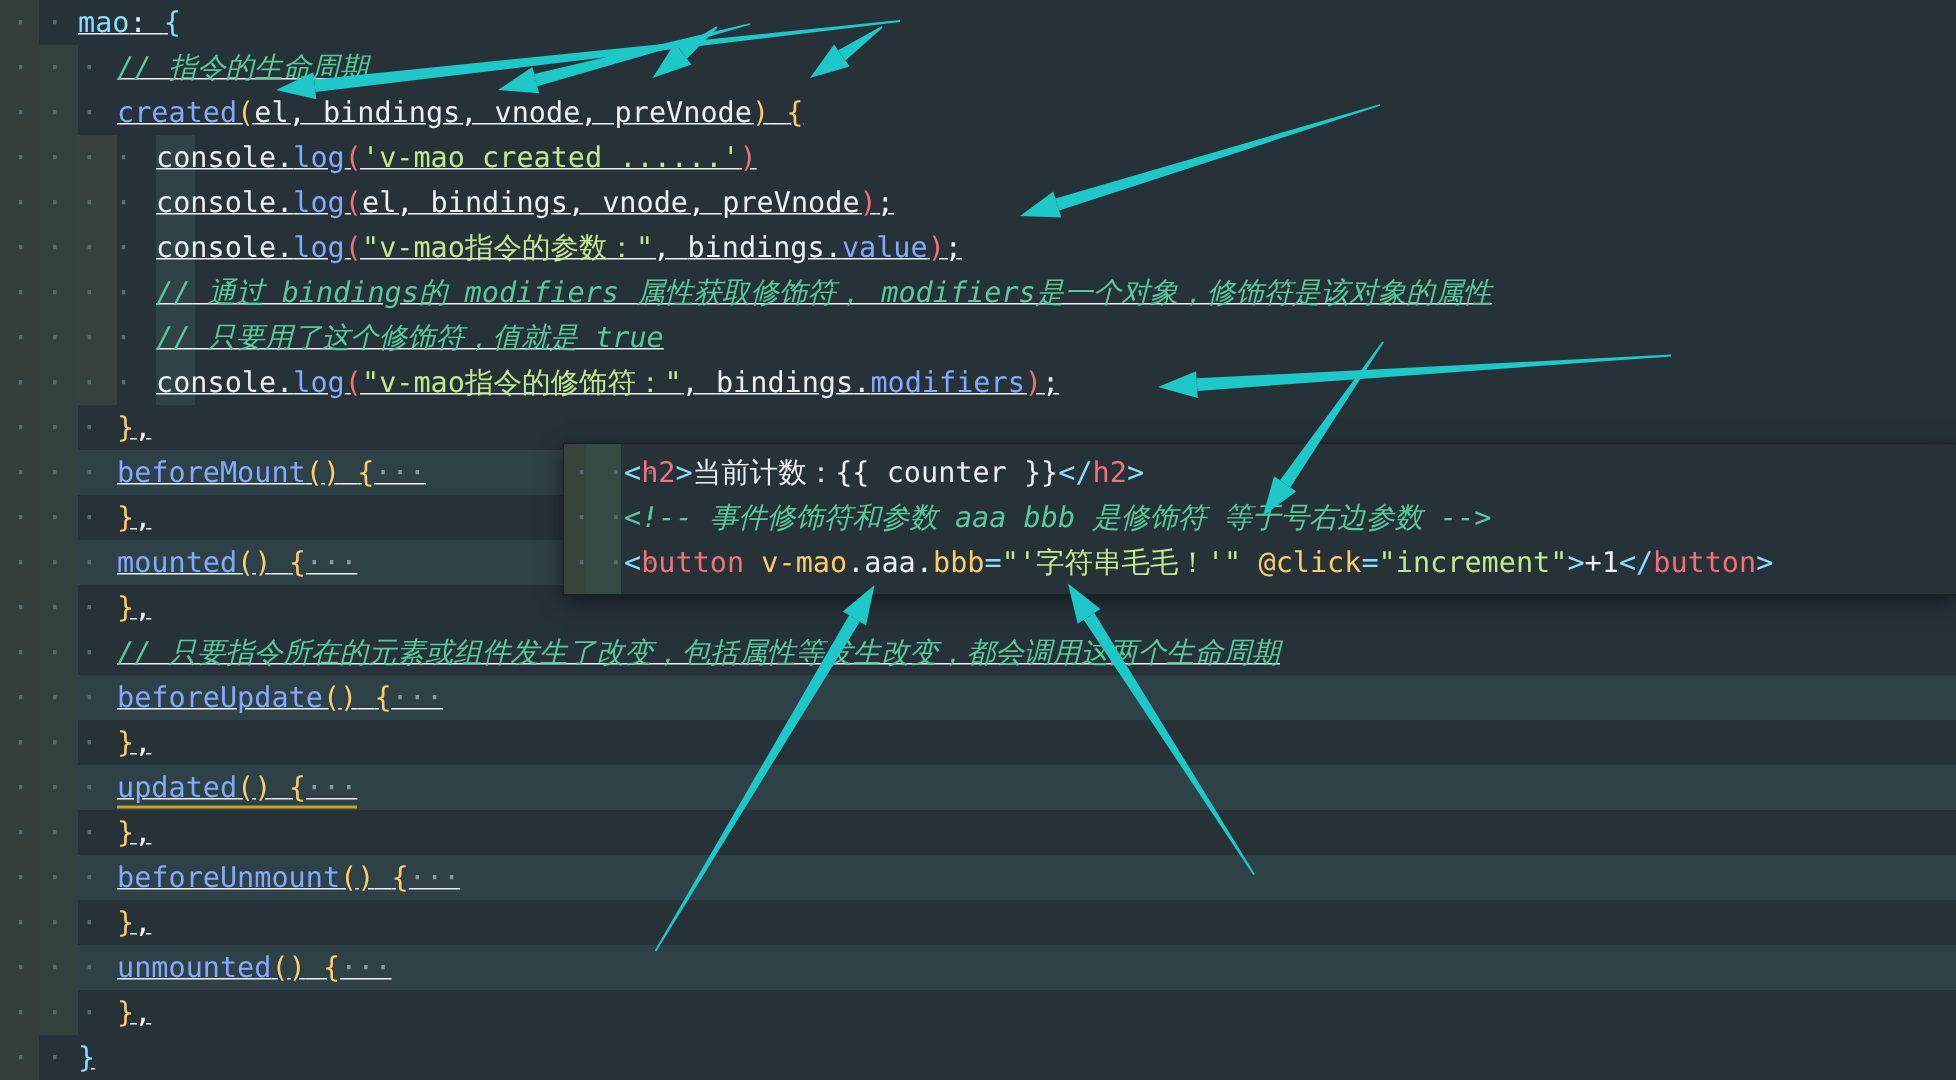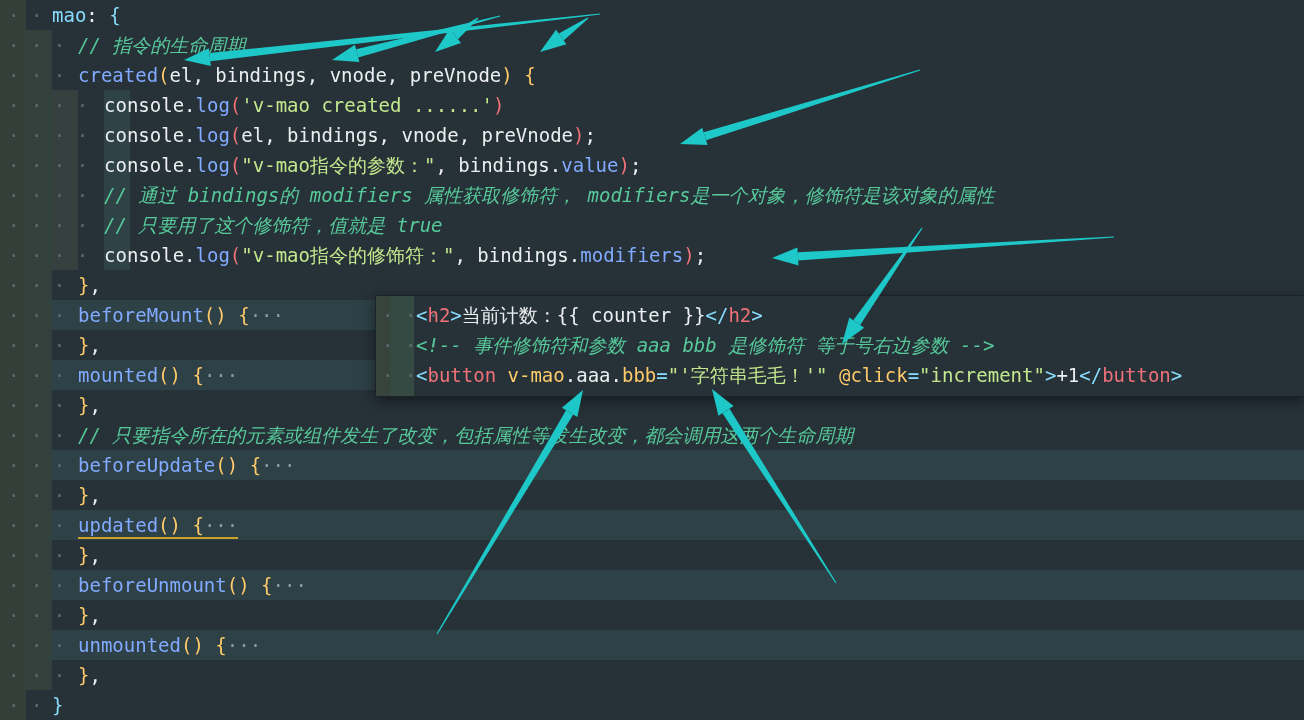--- a/index.html
+++ b/index.html
@@ -14,20 +14,21 @@
   
   .line{
     position:absolute;left:0;right:0;height:30px;
     line-height:30px;font-size:19px;white-space:pre;
     color:#eceff1;
   }
   .line.hl{background:#2e4146;}
   .code{
     position:relative;z-index:3;display:inline-block;
     padding-left:0;
+    text-decoration:underline;
   }
   
   .guides{position:absolute;top:0;left:0;height:30px;z-index:1;}
   .g{position:absolute;top:0;height:30px;}
   .gdots{position:absolute;top:0;height:30px;z-index:2;color:#5b6a70;}
   .fn      {color:#82aaff;}
   .prop    {color:#82aaff;}
   .punc    {color:#eceff1;}
   .paren   {color:#ffcb6b;}
   .brace   {color:#ffcb6b;}

